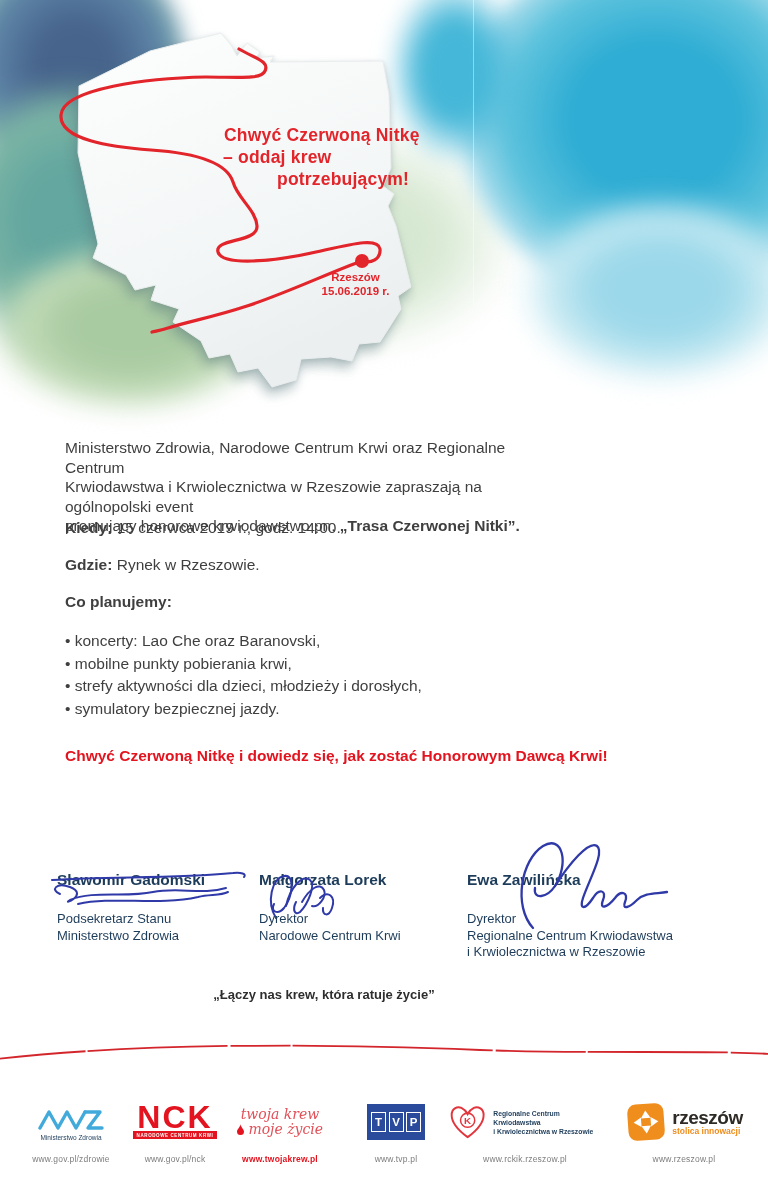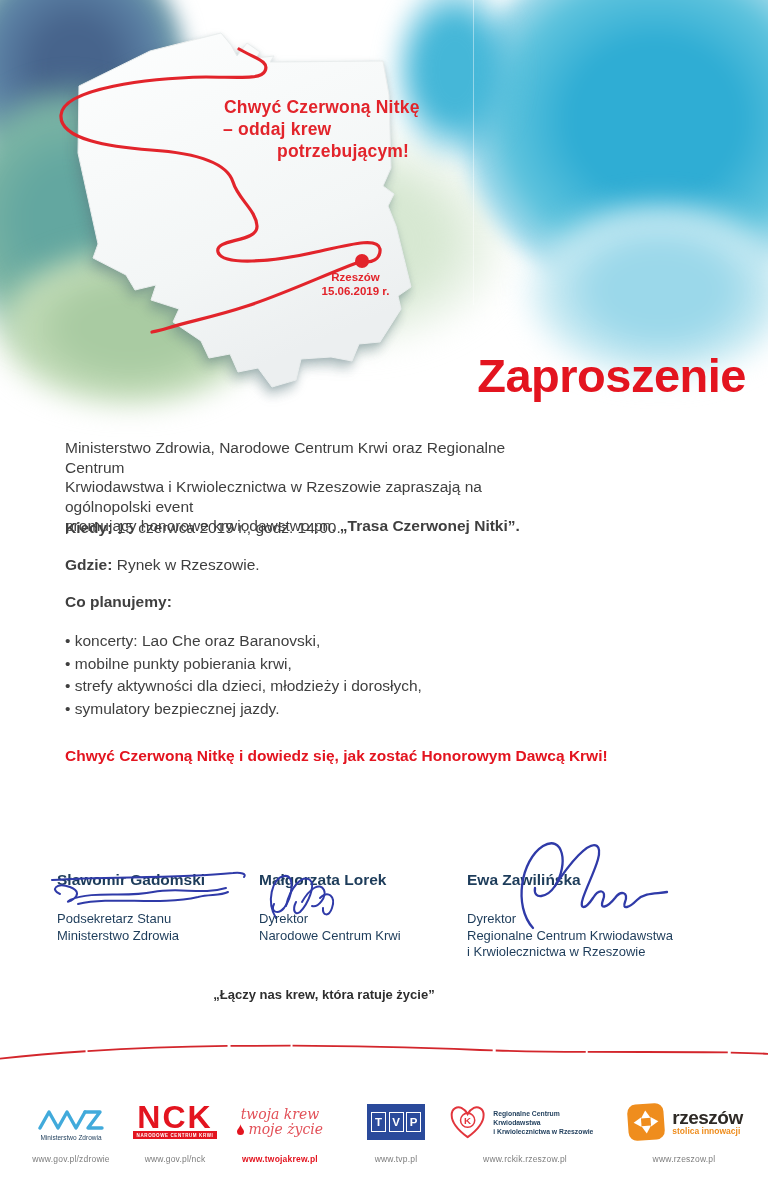--- a/index.html
+++ b/index.html
@@ -28,21 +28,21 @@
     filter:blur(7px);}
   .b-cyan-edge{left:370px;top:-50px;width:170px;height:240px;
     background:radial-gradient(closest-side,#45b7d8 40%,rgba(69,183,216,0) 80%);
     filter:blur(10px);}
   .b-cyan-low{left:480px;top:170px;width:360px;height:240px;
     background:radial-gradient(closest-side,#9bd8ea 35%,#c6e9f2 60%,rgba(198,233,242,0) 80%);
     filter:blur(12px);}
   .frame-line{position:absolute;left:473px;top:0;width:1px;height:305px;background:rgba(255,255,255,.42);}
   .map-svg{position:absolute;left:0;top:0;}
   .map-shape{filter:drop-shadow(-3px 7px 6px rgba(85,115,122,.38)) drop-shadow(0 2px 2px rgba(110,135,140,.25));}
-  .hero-tag{position:absolute;font-weight:700;font-size:17.5px;line-height:22px;color:#e2242b;letter-spacing:.2px;}
+  .hero-tag{position:absolute;font-weight:700;font-size:17.5px;line-height:22px;color:#e2242b;letter-spacing:.2px;margin-top:28px;}
   .tag1{left:224px;top:96px;}
   .tag2{left:223px;top:118px;}
   .tag3{left:277px;top:140px;}
   .hero-city{position:absolute;left:303px;top:270px;width:105px;text-align:center;
     font-weight:700;font-size:11.5px;line-height:14px;color:#e2242b;}
   
   .title{position:absolute;top:348px;right:22px;font-size:47px;font-weight:800;
     letter-spacing:-.5px;color:#e3141f;}
   
   .body-text{position:absolute;left:65px;font-size:15.5px;line-height:19.5px;color:#3f3f3f;}
@@ -141,21 +141,20 @@
 
     <div class="hero-tag tag1">Chwyć Czerwoną Nitkę</div>
     <div class="hero-tag tag2">– oddaj krew</div>
     <div class="hero-tag tag3">potrzebującym!</div>
     <div class="hero-city">
       <div>Rzeszów</div>
       <div>15.06.2019 r.</div>
     </div>
   </div>
 
-  <div class="title">Zaproszenie</div>
 
   <div class="body-text intro">
     <div>Ministerstwo Zdrowia, Narodowe Centrum Krwi oraz Regionalne Centrum</div>
     <div>Krwiodawstwa i Krwiolecznictwa w Rzeszowie zapraszają na ogólnopolski event</div>
     <div><span>promujący honorowe krwiodawstwo pn. </span><span class="b">„Trasa Czerwonej Nitki”.</span></div>
   </div>
 
   <div class="body-text kw"><span class="b">Kiedy:</span><span> 15 czerwca 2019 r., godz. 14:00.</span></div>
 
   <div class="body-text gd"><span class="b">Gdzie:</span><span> Rynek w Rzeszowie.</span></div>

